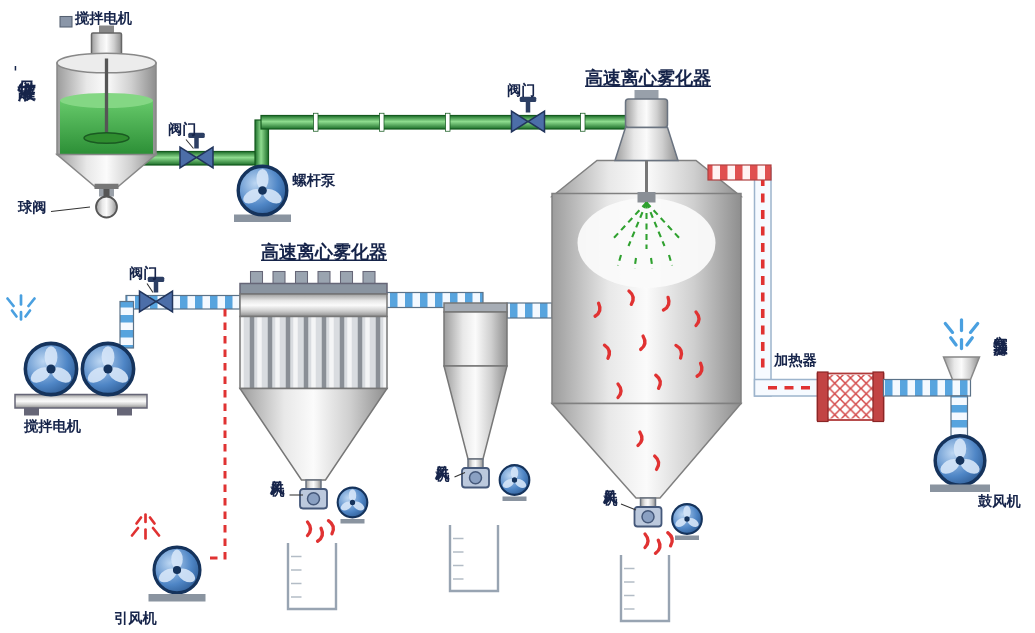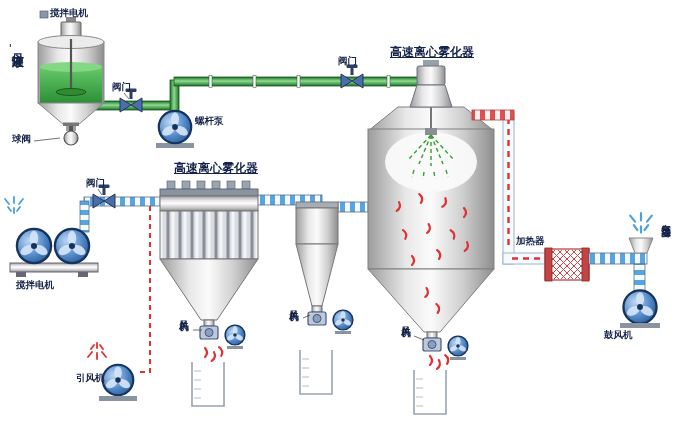--- a/index.html
+++ b/index.html
@@ -302,21 +302,21 @@
 <div class="lbl" style="left:50px;top:8px">搅拌电机</div>
 <div class="lbl vert big" style="left:10px;top:44px">母液罐</div>
 <div class="lbl" style="left:12px;top:134px">球阀</div>
 <div class="lbl" style="left:112px;top:82px">阀门</div>
 <div class="lbl" style="left:195px;top:116px">螺杆泵</div>
 <div class="lbl" style="left:338px;top:56px">阀门</div>
 <div class="lbl big" style="left:390px;top:46px">高速离心雾化器</div>
 <div class="lbl big" style="left:174px;top:162px">高速离心雾化器</div>
 <div class="lbl" style="left:86px;top:178px">阀门</div>
 <div class="lbl" style="left:16px;top:280px">搅拌电机</div>
-<div class="lbl" style="left:76px;top:373px">引风机</div>
+<div class="lbl" style="left:76px;top:408px">引风机</div>
 <div class="lbl vert" style="left:178px;top:312px">关风机</div>
 <div class="lbl vert" style="left:288px;top:302px">关风机</div>
 <div class="lbl vert" style="left:400px;top:318px">关风机</div>
 <div class="lbl" style="left:516px;top:236px">加热器</div>
 <div class="lbl vert" style="left:660px;top:216px">空气过滤器</div>
-<div class="lbl" style="left:604px;top:330px">鼓风机</div>
+<div class="lbl" style="left:652px;top:330px">鼓风机</div>
 
 </div>
 
 </body></html>

